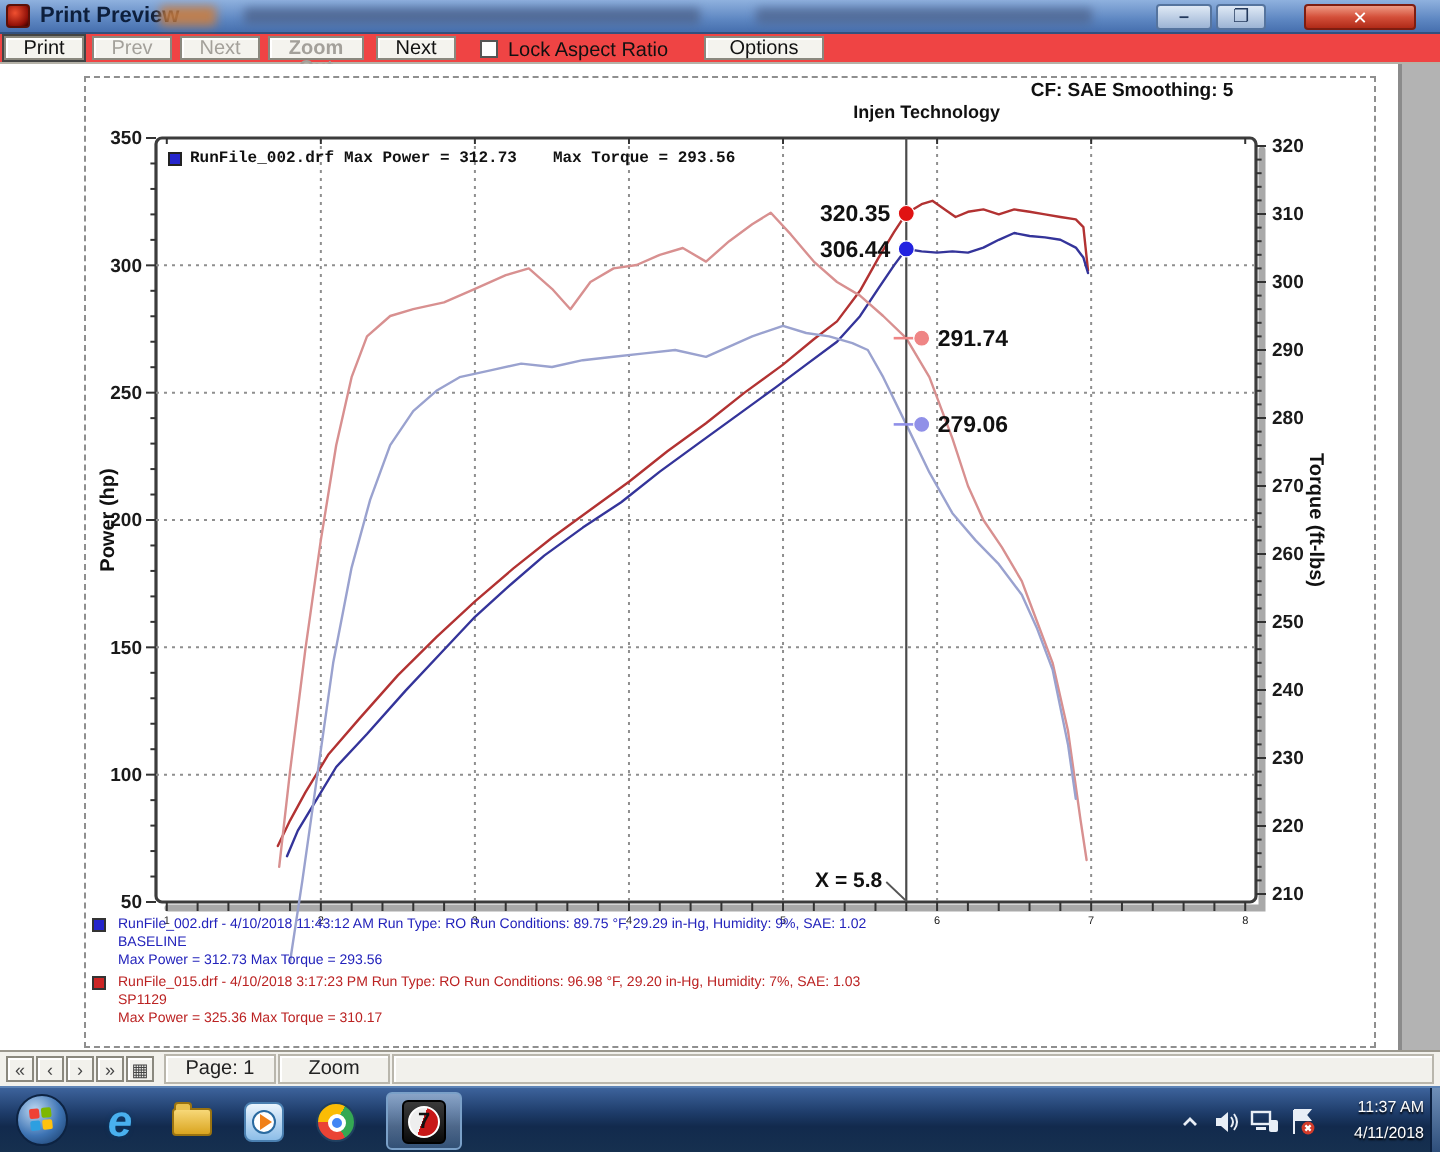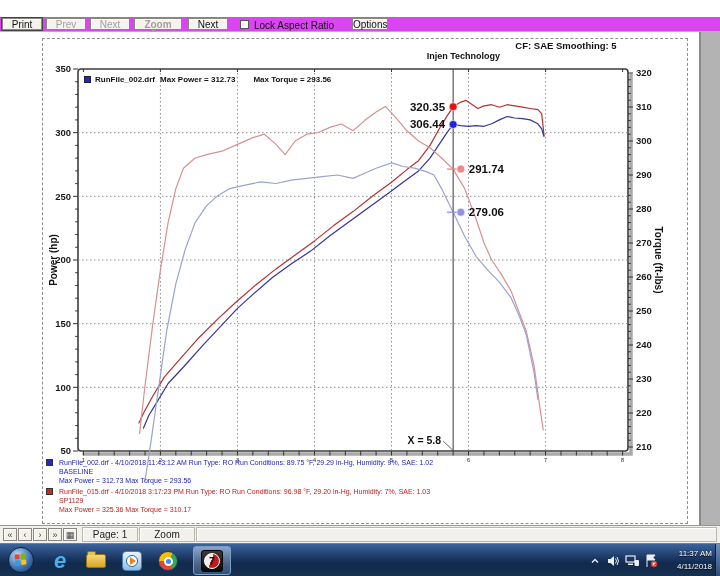--- a/index.html
+++ b/index.html
@@ -16,21 +16,21 @@
     background:radial-gradient(circle at 35% 35%,#f05030,#901008 70%,#300);border:1px solid #5a1008;}
   .title-text{left:20px;top:2px;font-size:11px;color:#0d1f3c;font-weight:bold;}
   .blur-strip{filter:blur(2.5px);border-radius:2px;}
   .winbtn{top:2px;height:13px;border-radius:2px;border:1px solid #3a5higher;}
   .btn-minmax{background:linear-gradient(#dfe9f5,#9cb4d4);border:1px solid #55749e;color:#23395c;
     font-size:9px;line-height:11px;text-align:center;font-weight:bold;}
   .btn-close{background:linear-gradient(#ef9a84,#d4503a 50%,#b02a18);border:1px solid #7e1d10;color:#fff;
     font-size:9px;line-height:12px;text-align:center;font-weight:bold;}
 
   
-  .toolbar{left:0;top:17px;width:720px;height:15px;background:#d946ef;border-bottom:1px solid #b5b2a8;}
+  .toolbar{left:0;top:17px;width:720px;height:15px;background:#ef4444;border-bottom:1px solid #b5b2a8;}
   .tbtn{top:1px;height:12px;background:#f4f3ee;border:1px solid #8a887e;
     box-shadow:inset 1px 1px 0 #fff;font-size:10px;line-height:10px;text-align:center;color:#111;padding-top:1px;}
   .tbtn.disabled{color:#a3a09a;}
   .tbtn.default{outline:1px solid #444;}
   .checkbox{top:3px;width:9px;height:9px;background:#fff;border:1px solid #555;}
   .tb-label{top:3px;font-size:10px;color:#111;}
 
   
   .preview{left:0;top:32px;width:720px;height:493px;background:#fff;overflow:hidden;}
   .gray-strip{left:699px;top:0;width:21px;height:493px;background:#b3b3b3;border-left:2px solid #8b8b8b;}
@@ -79,30 +79,40 @@
     border:1px solid #fff;color:#111;font-size:11px;font-weight:bold;text-align:center;line-height:15px;}
   .tray{top:0;height:33px;display:flex;align-items:center;color:#eef3fa;}
   .clock{right:8px;top:3px;width:52px;text-align:right;color:#fff;font-size:8px;line-height:13px;text-shadow:0 1px 1px #000;}
   .show-desktop{right:0;top:0;width:5px;height:33px;background:linear-gradient(#6e8fb8,#2c4c78);border-left:1px solid #0c2140;}
 </style>
 </head>
 <body>
 
 <div id="screen">
 
+  <div class="abs titlebar">
+    <div class="abs app-icon"></div>
+    <div class="abs title-text">Print Preview</div>
+    <div class="abs blur-strip" style="left:80px;top:3px;width:28px;height:10px;background:rgba(205,125,60,.85);"></div>
+    <div class="abs blur-strip" style="left:122px;top:4px;width:228px;height:8px;background:rgba(75,95,135,.75);"></div>
+    <div class="abs blur-strip" style="left:378px;top:4px;width:168px;height:8px;background:rgba(75,95,135,.7);"></div>
+    <div class="abs winbtn btn-minmax" style="left:578px;width:28px;">–</div>
+    <div class="abs winbtn btn-minmax" style="left:608px;width:25px;">❐</div>
+    <div class="abs winbtn btn-close" style="left:652px;width:56px;">✕</div>
+  </div>
 
   <div class="abs toolbar">
     <div class="abs tbtn default" style="left:2px;width:40px;">Print</div>
     <div class="abs tbtn disabled" style="left:46px;width:40px;">Prev</div>
     <div class="abs tbtn disabled" style="left:90px;width:40px;">Next</div>
     <div class="abs tbtn disabled" style="left:134px;width:48px;font-weight:bold;">Zoom Out</div>
     <div class="abs tbtn" style="left:188px;width:40px;">Next</div>
     <div class="abs checkbox" style="left:240px;"></div>
     <div class="abs tb-label" style="left:254px;">Lock Aspect Ratio</div>
-    <div class="abs tbtn" style="left:352px;width:36px;">Options</div>
+    <div class="abs tbtn" style="left:352px;width:60px;">Options</div>
   </div>
 
   <div class="abs preview">
     <div class="abs gray-strip"></div>
     <div class="abs margin-dash"></div>
 
     <div class="abs hdr" style="left:240px;top:19px;width:260px;text-align:right;font-size:9px;">Injen Technology</div>
     <div class="abs hdr" style="left:460px;top:8px;width:212px;text-align:center;font-size:9.5px;">CF: SAE  Smoothing: 5</div>
 
     <svg id="chart" class="abs" style="left:0;top:0;" width="720" height="493">
@@ -291,21 +301,21 @@
         <circle cx="453.1400560224089" cy="92.4664" r="4" fill="#2222e0" stroke="#fff" stroke-width="0.6"></circle>
         <text x="445.1400560224089" y="96.26639999999999" text-anchor="end" font-size="11.5" font-weight="bold" fill="#111" font-family="Liberation Sans, DejaVu Sans, sans-serif">306.44</text>
         <line x1="446.843137254902" y1="137.08399999999995" x2="460.843137254902" y2="137.08399999999995" stroke="#ef8585" stroke-width="1.3"></line>
         <circle cx="460.843137254902" cy="137.08399999999995" r="4" fill="#ef8585" stroke="#fff" stroke-width="0.6"></circle>
         <text x="468.843137254902" y="140.88399999999996" text-anchor="start" font-size="11.5" font-weight="bold" fill="#111" font-family="Liberation Sans, DejaVu Sans, sans-serif">291.74</text>
         <line x1="446.843137254902" y1="180.196" x2="460.843137254902" y2="180.196" stroke="#9090e8" stroke-width="1.3"></line>
         <circle cx="460.843137254902" cy="180.196" r="4" fill="#9090e8" stroke="#fff" stroke-width="0.6"></circle>
         <text x="468.843137254902" y="183.996" text-anchor="start" font-size="11.5" font-weight="bold" fill="#111" font-family="Liberation Sans, DejaVu Sans, sans-serif">279.06</text>
       </svg>
 
-    <div class="abs legend-row" style="left:84px;top:43px;">
+    <div class="abs legend-row" style="left:84px;top:43px;font-family:Liberation Mono, monospace;">
       <span class="legend-sq sq-blue"></span>
       <span style="margin-right:5px;">RunFile_002.drf</span>
       <span style="margin-right:18px;">Max Power = 312.73</span>
       <span>Max Torque = 293.56</span>
     </div>
 
     <div class="abs runs run-blue" style="left:46px;top:426px;">
       <div style="display:flex;align-items:center;">
         <span class="run-icon sq-blue" style="margin-right:6px;"></span>
         <span>RunFile_002.drf - 4/10/2018 11:43:12 AM  Run Type: RO  Run Conditions: 89.75 °F, 29.29 in-Hg,  Humidity:  9%, SAE: 1.02</span>

